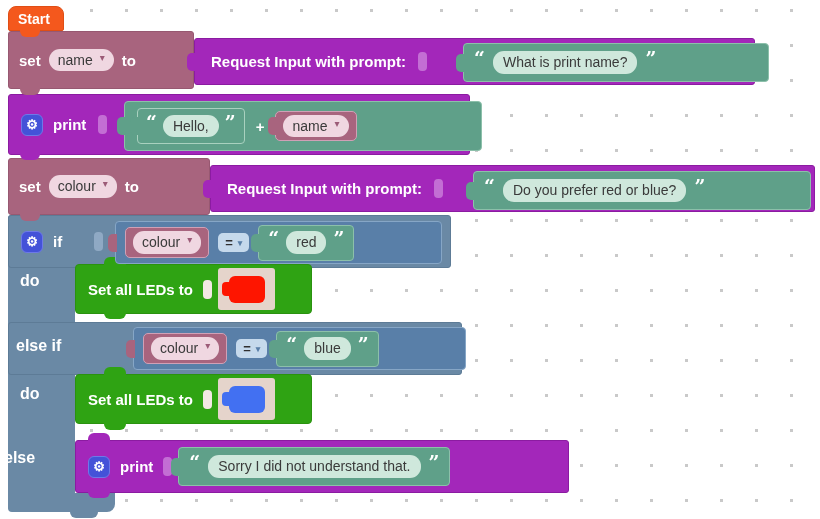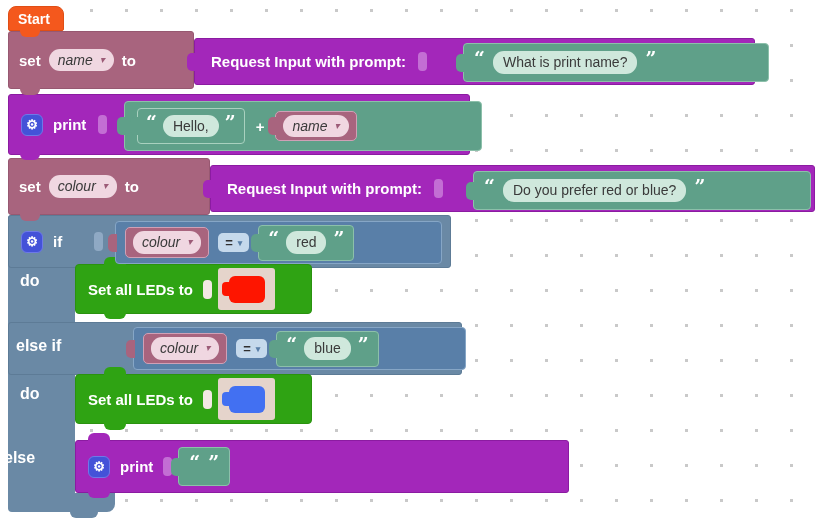--- a/index.html
+++ b/index.html
@@ -16,21 +16,21 @@
   }
   .start{background:#f4581d;border:1px solid #e04e15;border-radius:8px 8px 2px 2px;padding-left:9px;font-size:14px;}
   .mauve{background:#a8647e;border:1px solid #975871;}
   .purple{background:#a327ba;border:1px solid #8b1ba1;}
   .teal{background:#5fa089;border:1px solid #8cc0aa;border-radius:4px;}
   .teal-inner{background:#5fa089;border:1px solid #a9d1bf;border-radius:4px;display:flex;align-items:center;padding:0 8px;gap:6px;position:relative;height:34px;}
   .logic{background:#6a89a5;border:1px solid #5d7b96;}
   .logic-flat{background:#6a89a5;border:none;}
   .cmp{background:#597fa8;border:1px solid #86a6c6;border-radius:4px;display:flex;align-items:center;padding:0 9px;gap:9px;position:relative;}
   .green{background:#2fa313;border:1px solid #2a920f;border-radius:4px;padding-left:12px;}
-  .field{background:#f0d7e1;color:#3a3a3a;font-weight:normal;border-radius:11px;padding:3px 9px;font-size:14px;display:inline-flex;align-items:center;gap:7px;line-height:1.2;white-space:nowrap;font-style:italic;}
+  .field{background:#f0d7e1;color:#3a3a3a;font-weight:normal;border-radius:11px;padding:3px 9px;font-size:14px;display:inline-flex;align-items:flex-start;gap:7px;line-height:1.2;white-space:nowrap;}
   .field .arr{font-size:10px;color:#9c5b77;}
   .tfield{background:#cfe8dc;color:#3a3a3a;font-weight:normal;border-radius:11px;padding:3px 10px;font-size:14px;white-space:nowrap;line-height:1.2;}
   .efield{background:#c5d9ec;color:#2f2f2f;border-radius:5px;padding:2px 7px;font-size:13px;font-weight:bold;display:inline-flex;align-items:center;gap:5px;}
   .efield .arr{font-size:9px;color:#597fa8;}
   .varshell{background:#a8647e;border:1px solid #d0a0b6;border-radius:5px;padding:3px 7px;position:relative;display:inline-flex;align-items:center;}
   .q{font-family:"DejaVu Serif",serif;font-weight:bold;font-size:19px;line-height:1;position:relative;top:-4px;color:#fff;}
   .gear{width:22px;height:22px;flex:0 0 22px;border-radius:6px;background:#4452d8;border:1px solid #6d79e8;display:flex;align-items:center;justify-content:center;color:#fff;font-size:13px;box-sizing:border-box;}
   .tab{position:absolute;border-radius:0 0 6px 6px;z-index:5;}
   .tab-up{position:absolute;border-radius:6px 6px 0 0;z-index:5;}
   .bump{position:absolute;left:-8px;top:50%;transform:translateY(-50%);width:9px;height:18px;border-radius:5px 0 0 5px;background:inherit;}
@@ -200,20 +200,21 @@
 
   <span class="lbl" style="left:4px;top:449px;">else</span>
   <div class="tab-up" style="left:88px;top:433px;width:22px;height:8px;background:#a327ba;"></div>
   <div class="blk purple" style="left:75px;top:440px;width:494px;height:53px;padding-left:12px;">
     <span class="gear">⚙</span>
     <span class="kw" style="margin-left:10px;">print</span>
     <span class="socket p" style="margin-left:10px;"></span>
     <div class="teal" style="display:flex;align-items:center;height:37px;margin-left:6px;padding:0 10px;gap:8px;position:relative;">
       <span class="bump"></span>
       <span class="q">“</span>
+      <span class="tfield">Sorry I did not understand that.</span>
       <span class="q">”</span>
     </div>
   </div>
   <div class="tab" style="left:88px;top:491px;width:22px;height:7px;background:#a327ba;"></div>
 
   <div class="blk logic-flat" style="left:8px;top:493px;width:107px;height:19px;border-radius:0 0 8px 4px;"></div>
   <div class="tab" style="left:70px;top:511px;width:28px;height:7px;background:#6a89a5;"></div>
 
 </div>
 

